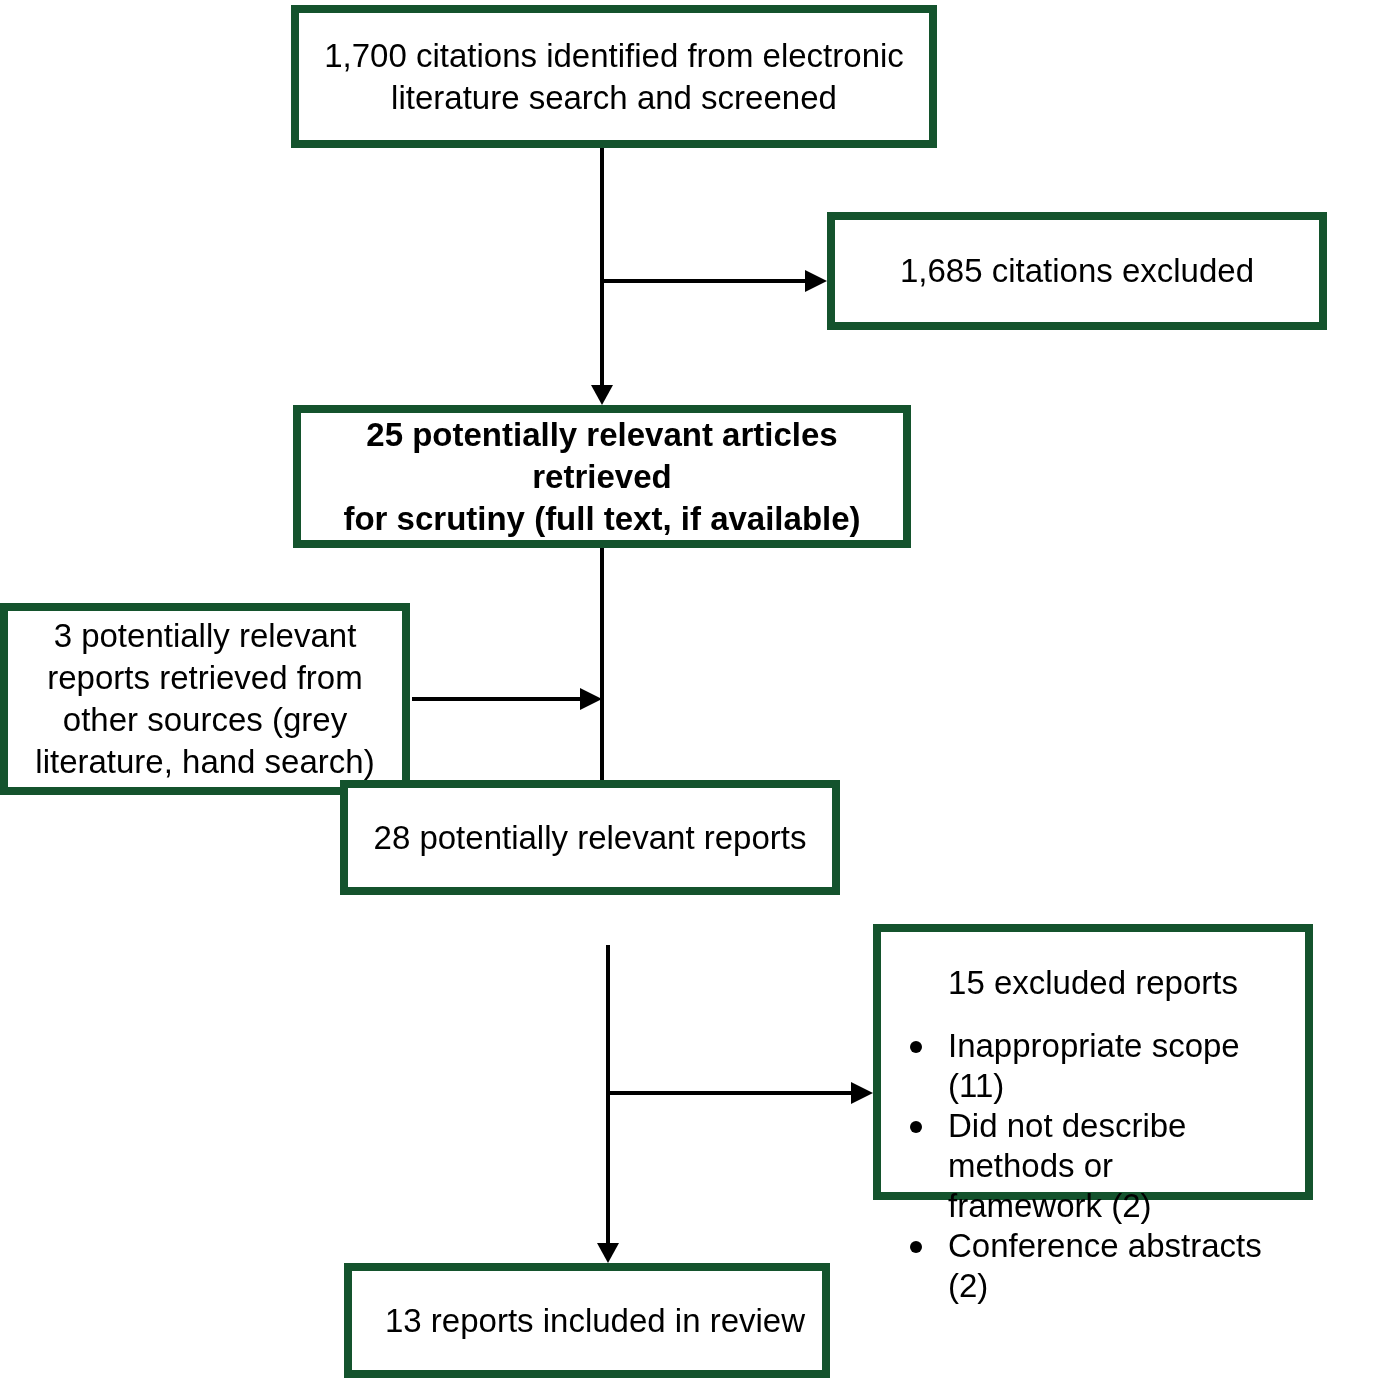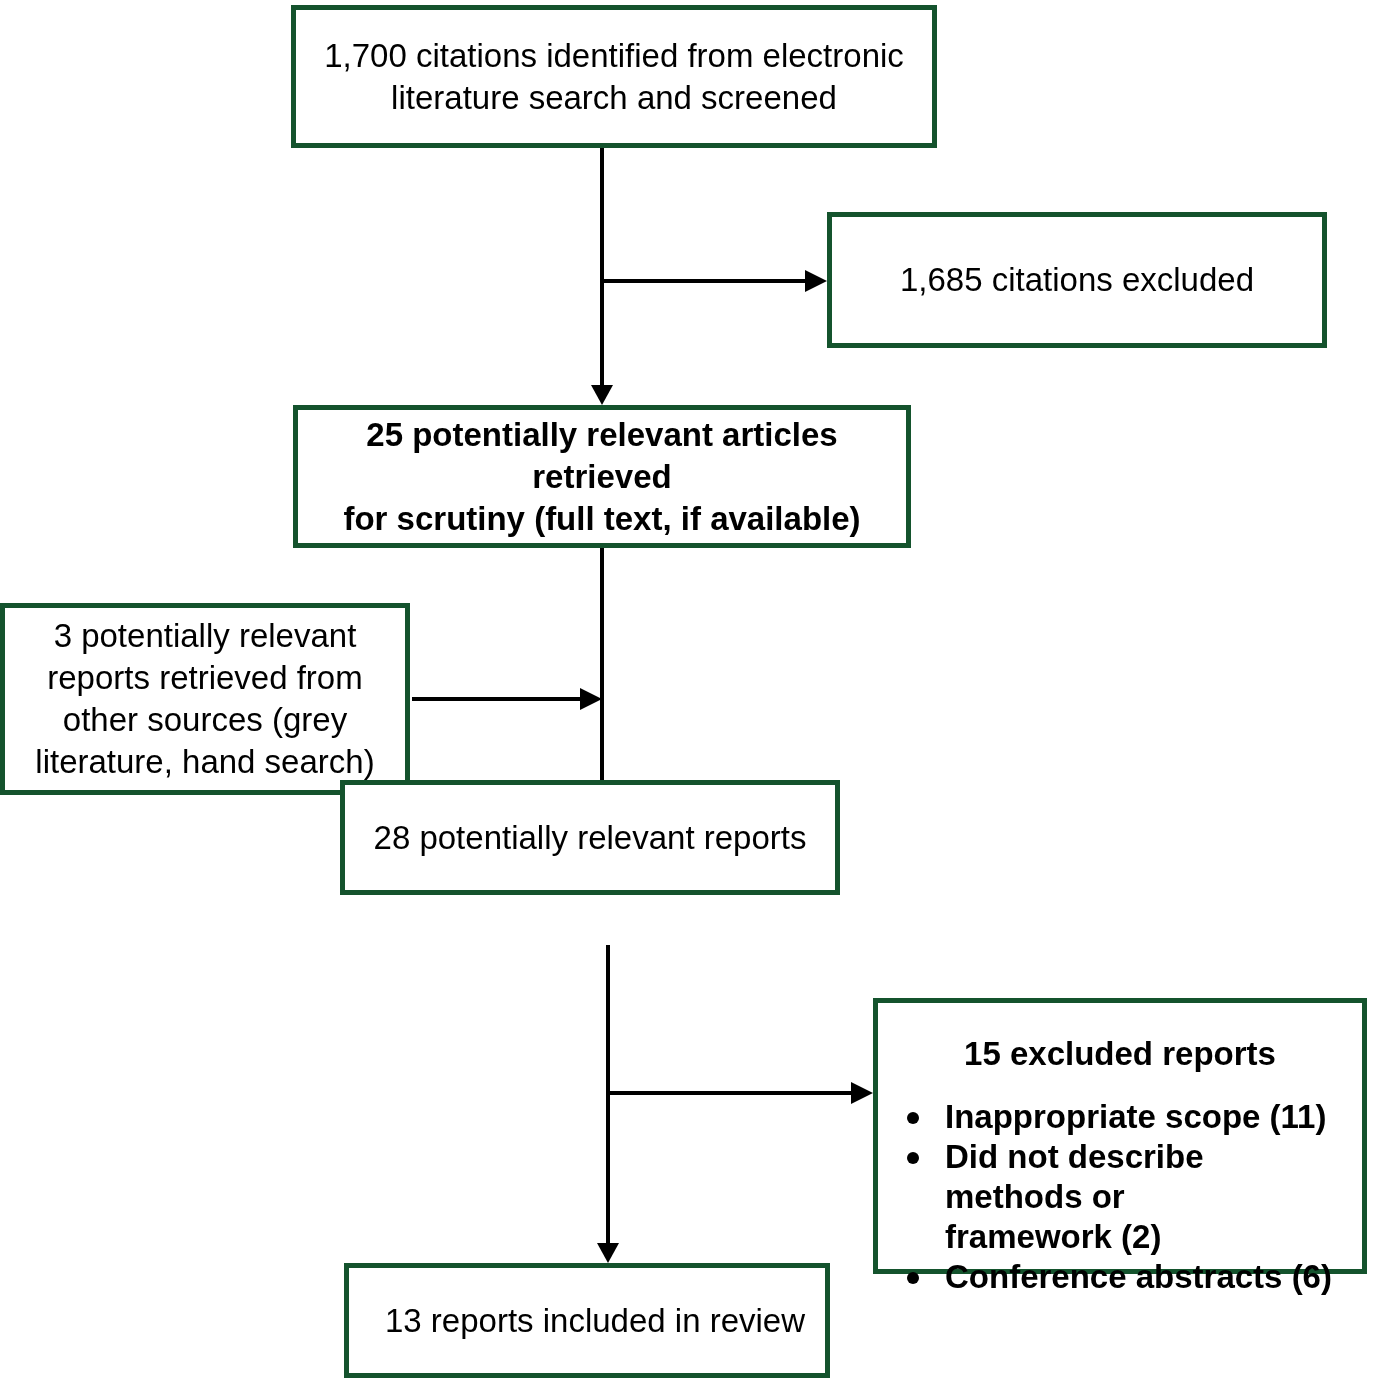--- a/index.html
+++ b/index.html
@@ -12,36 +12,36 @@
     position: relative;
     width: 1400px;
     height: 1383px;
     background: #ffffff;
     overflow: hidden;
     font-size: 33px;
     line-height: 42px;
   }
   .box {
     position: absolute;
-    border: 5px solid #14532d;
+    border: 8px solid #14532d;
     background: #ffffff;
     display: flex;
     align-items: center;
     justify-content: center;
     text-align: center;
   }
   .box-text { white-space: pre-line; }
 
   #box-identified        { left: 291px; top: 5px;    width: 646px; height: 143px; }
-  #box-citations-excluded{ left: 827px; top: 212px;  width: 500px; height: 136px; }
+  #box-citations-excluded{ left: 827px; top: 212px;  width: 500px; height: 118px; }
   #box-retrieved         { left: 293px; top: 405px;  width: 618px; height: 143px; font-weight: bold; }
   #box-other-sources     { left: 0;   top: 603px;  width: 410px; height: 192px; }
   #box-relevant          { left: 340px; top: 780px;  width: 500px; height: 115px; }
-  #box-excluded-reports  { left: 873px; top: 998px;  width: 494px; height: 276px;
-                           display: block; text-align: left; padding-top: 30px; font-weight: bold; }
+  #box-excluded-reports  { left: 873px; top: 924px;  width: 440px; height: 276px;
+                           display: block; text-align: left; padding-top: 30px; }
   #box-included          { left: 344px; top: 1263px; width: 486px; height: 115px; padding-left: 16px; }
 
   #box-excluded-reports .er-title {
     text-align: center;
     margin-bottom: 22px;
   }
   #box-excluded-reports ul {
     list-style: none;
     padding-left: 67px;
     padding-right: 14px;
@@ -138,21 +138,21 @@
   <div class="box" id="box-relevant">
     <div class="box-text">28 potentially relevant reports</div>
   </div>
 
   <div class="box" id="box-excluded-reports">
     <div class="er-title">15 excluded reports</div>
     <ul>
       <li>Inappropriate scope (11)</li>
       <li>Did not describe methods or
 framework (2)</li>
-      <li>Conference abstracts (6)</li>
+      <li>Conference abstracts (2)</li>
     </ul>
   </div>
 
   <div class="box" id="box-included">
     <div class="box-text">13 reports included in review</div>
   </div>
 
 </div>
 
 </body></html>

